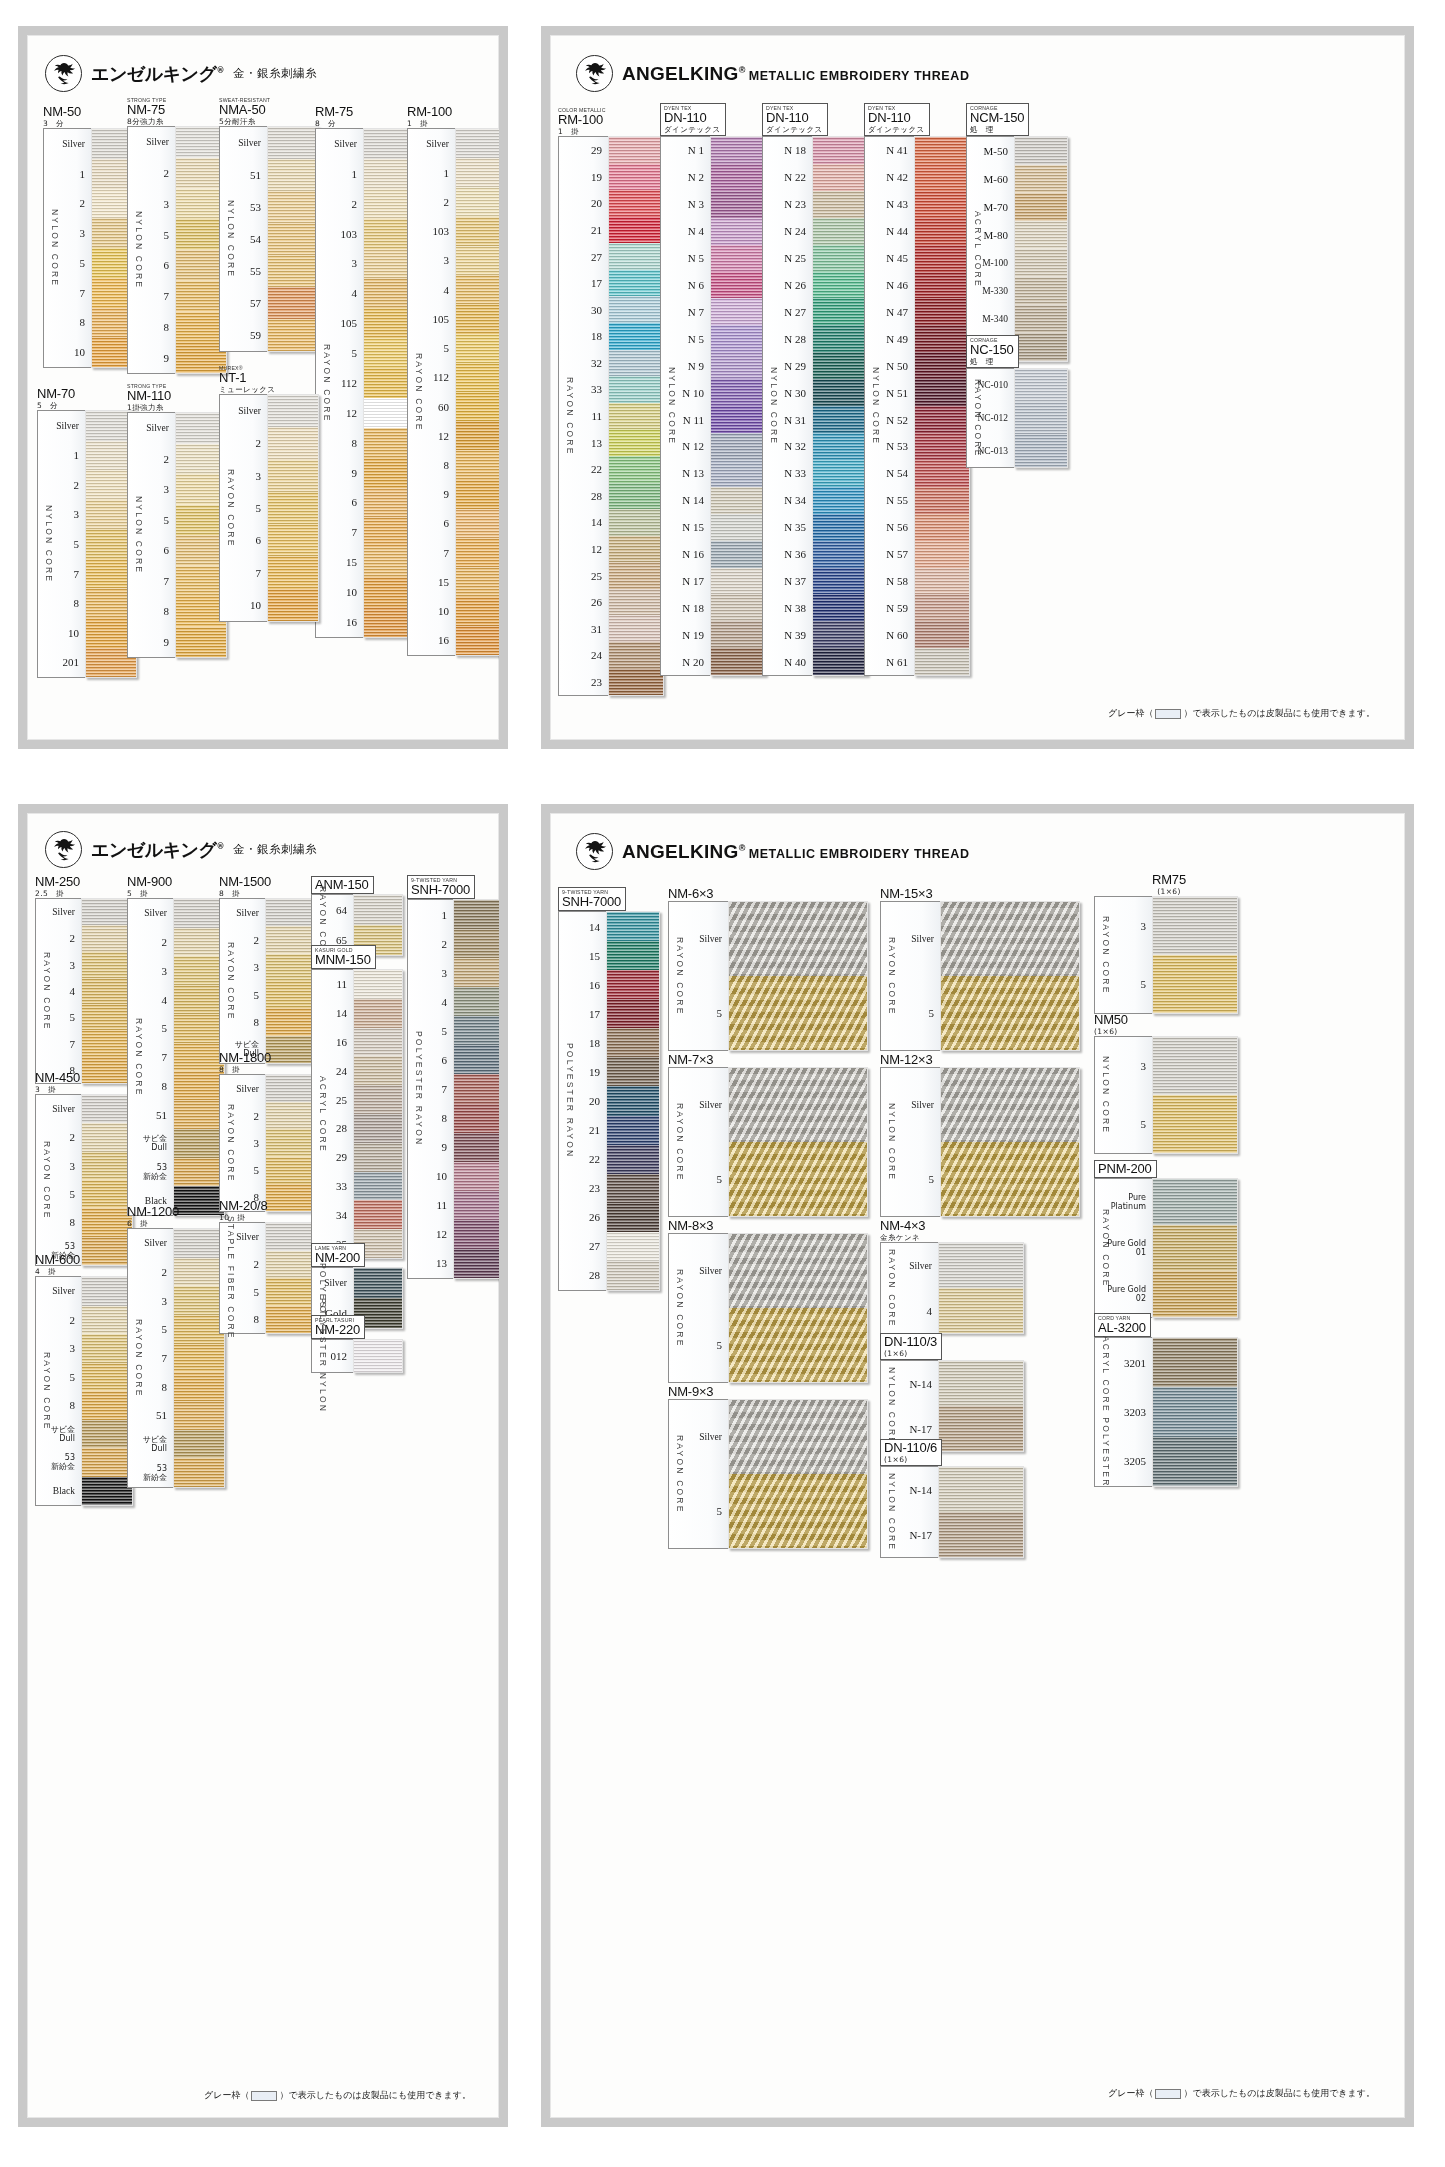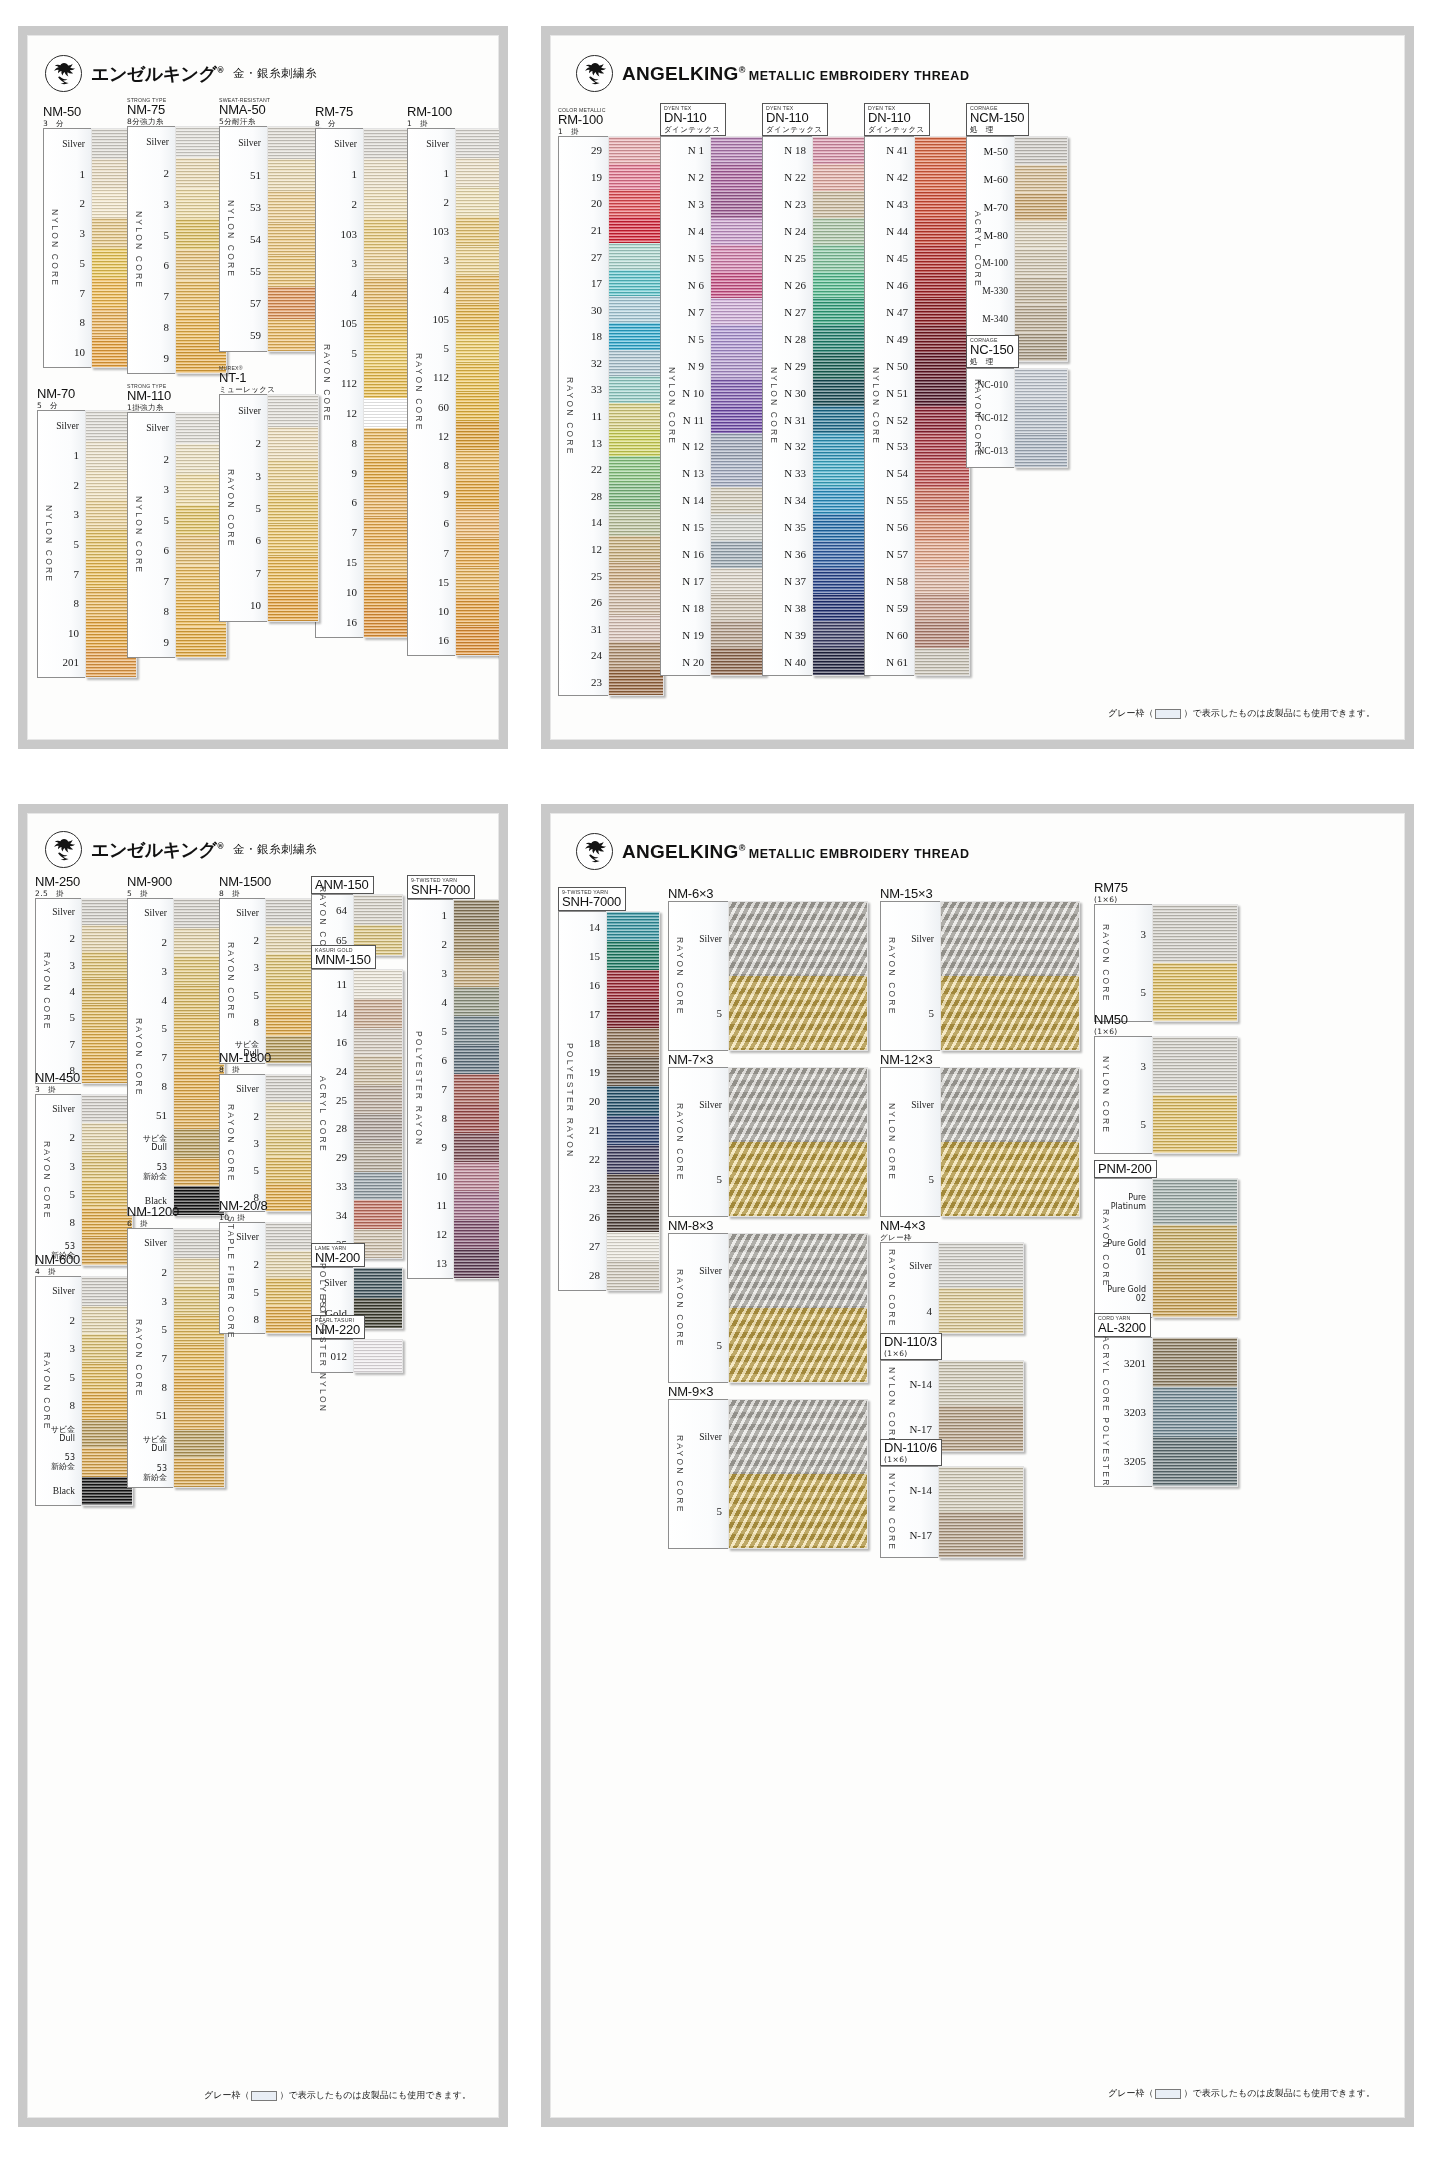--- a/index.html
+++ b/index.html
@@ -1896,21 +1896,21 @@
                 <div class="sw cord" title="5" style="background: rgb(224, 189, 80);">
                   <div class="tex"></div>
                 </div>
               </div>
             </div>
           </div>
           <div class="colgroup" style="left: 330px; top: 406px; width: 150px;">
             <div class="cg-head">
               <div>
                 <div class="cg-code">NM-4×3</div>
-                <div class="cg-sub">グレー枠</div>
+                <div class="cg-sub">金糸ケンネ</div>
               </div>
             </div>
             <div class="cg-body" style="height: 92px;">
               <div class="labelcol" style="width: 58px;">
                 <div class="vert">RAYON CORE</div>
                 <div class="nums">
                   <div class="num sil sm">Silver</div>
                   <div class="num">4</div>
                 </div>
               </div>
@@ -1957,21 +1957,21 @@
               <div class="swatchcol" style="width: 86px;">
                 <div class="sw metal" title="N-14" style="background: rgb(206, 199, 179);">
                   <div class="tex"></div>
                 </div>
                 <div class="sw metal" title="N-17" style="background: rgb(173, 152, 128);">
                   <div class="tex"></div>
                 </div>
               </div>
             </div>
           </div>
-          <div class="colgroup" style="left: 544px; top: 68px; width: 150px;">
+          <div class="colgroup" style="left: 544px; top: 60px; width: 150px; text-align: center;">
             <div class="cg-head">
               <div>
                 <div class="cg-code">RM75</div>
                 <div class="cg-sub">(1×6)</div>
               </div>
             </div>
             <div class="cg-body" style="height: 118px;">
               <div class="labelcol" style="width: 58px;">
                 <div class="vert">RAYON CORE</div>
                 <div class="nums">

